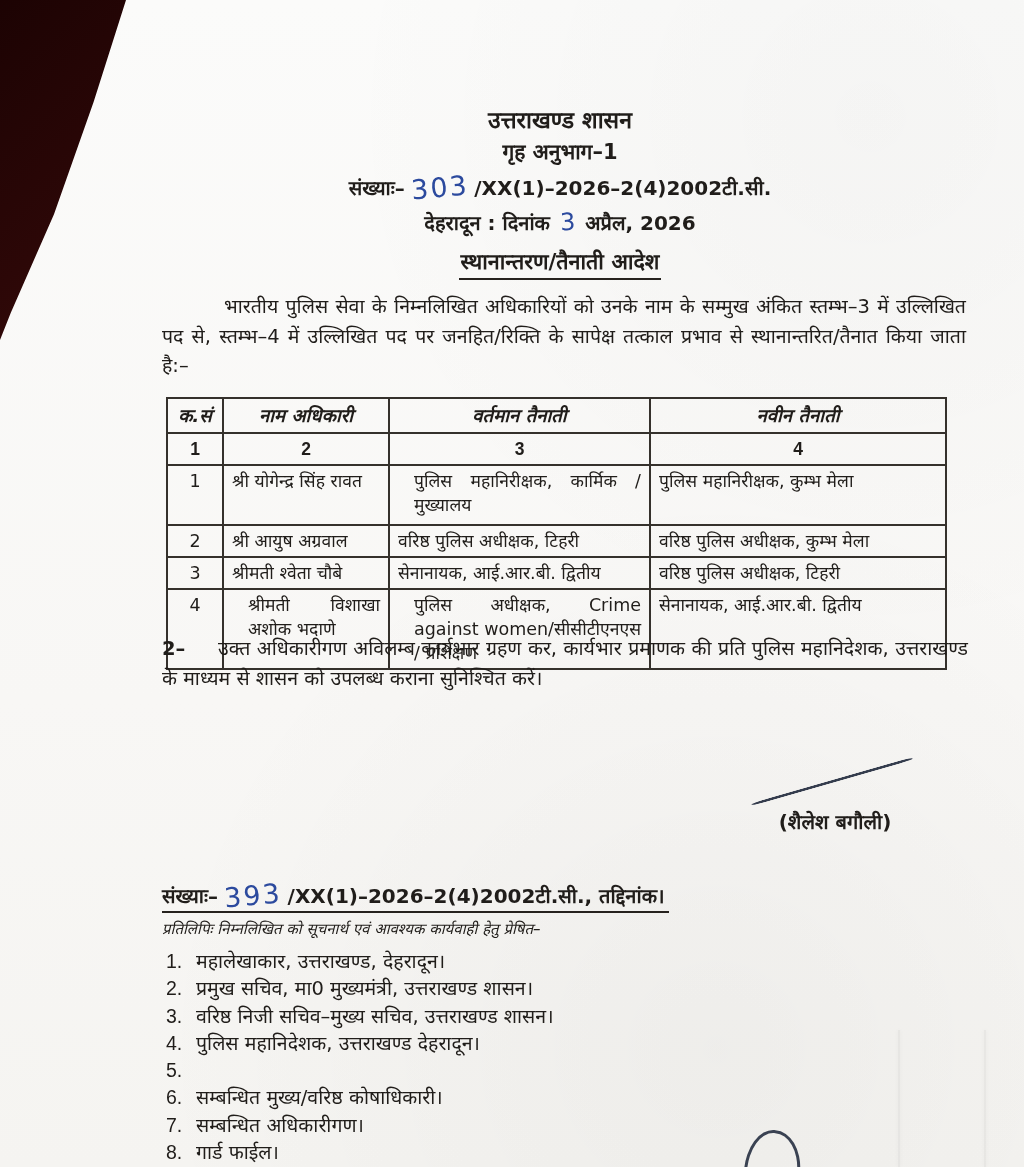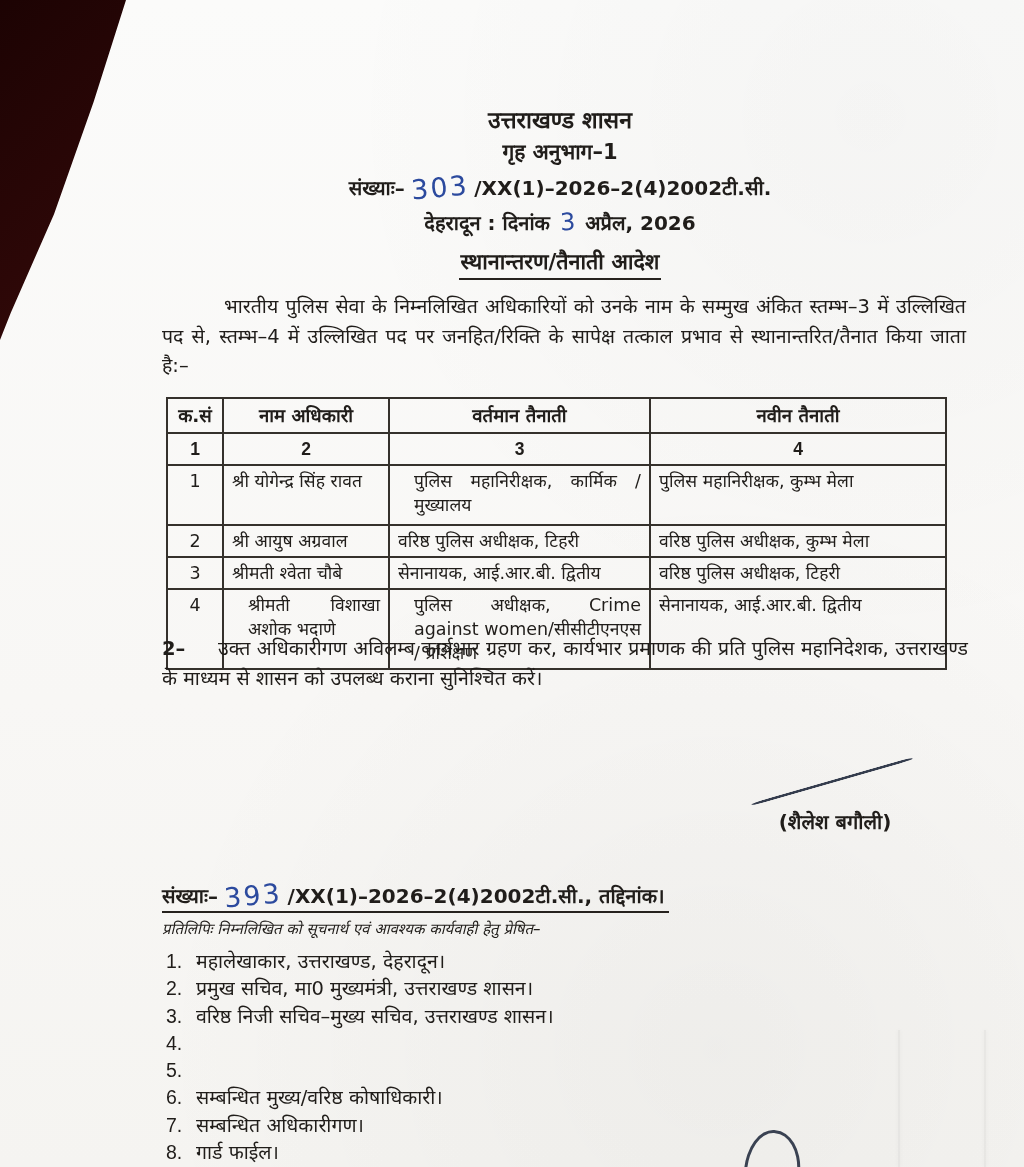--- a/index.html
+++ b/index.html
@@ -32,21 +32,21 @@
   
   .title-wrap{left:160px;top:246px;width:800px;text-align:center;}
   .title{font-size:21.5px;font-weight:700;border-bottom:2.5px solid #26221e;padding:0 2px 3px;display:inline-block;}
   
   .intro{left:162px;top:292px;width:804px;font-size:19.5px;line-height:29.5px;
          text-align:justify;text-indent:62px;font-weight:400;}
   
   table.tbl{left:166px;top:397px;width:781px;border-collapse:collapse;table-layout:fixed;position:absolute;}
   .tbl td,.tbl th{border:2px solid #35312c;padding:3px 8px;vertical-align:top;
         font-size:17.5px;line-height:24px;font-weight:500;}
-  .tbl th{font-size:18.5px;font-weight:700;text-align:center;padding:5px 4px 4px;}
+  .tbl th{font-size:18.5px;font-weight:700;text-align:center;padding:5px 4px 4px;font-style:italic;}
   .tbl .num{text-align:center;font-weight:700;font-family:"Liberation Sans","DejaVu Sans",sans-serif;}
   .tbl .sn{text-align:center;}
   .tbl .jst{text-align:justify;padding-left:24px;}
   .r1 td{height:52px;}
   .r4 td{height:46px;}
   
   .para2{left:162px;top:634px;width:806px;font-size:19.5px;line-height:30px;text-align:justify;font-weight:500;}
   .para2 .pnum{display:inline-block;width:56px;font-weight:700;}
   
   .sig{left:690px;top:742px;width:290px;text-align:center;}
@@ -153,20 +153,21 @@
   <div class="rcpt">
       <span class="n">2.</span>
       <span>प्रमुख सचिव, मा0 मुख्यमंत्री, उत्तराखण्ड शासन।</span>
     </div>
   <div class="rcpt">
       <span class="n">3.</span>
       <span>वरिष्ठ निजी सचिव–मुख्य सचिव, उत्तराखण्ड शासन।</span>
     </div>
   <div class="rcpt">
       <span class="n">4.</span>
+      <span>पुलिस महानिदेशक, उत्तराखण्ड देहरादून।</span>
     </div>
   <div class="rcpt">
       <span class="n">5.</span>
     </div>
   <div class="rcpt">
       <span class="n">6.</span>
       <span>सम्बन्धित मुख्य/वरिष्ठ कोषाधिकारी।</span>
     </div>
   <div class="rcpt">
       <span class="n">7.</span>

